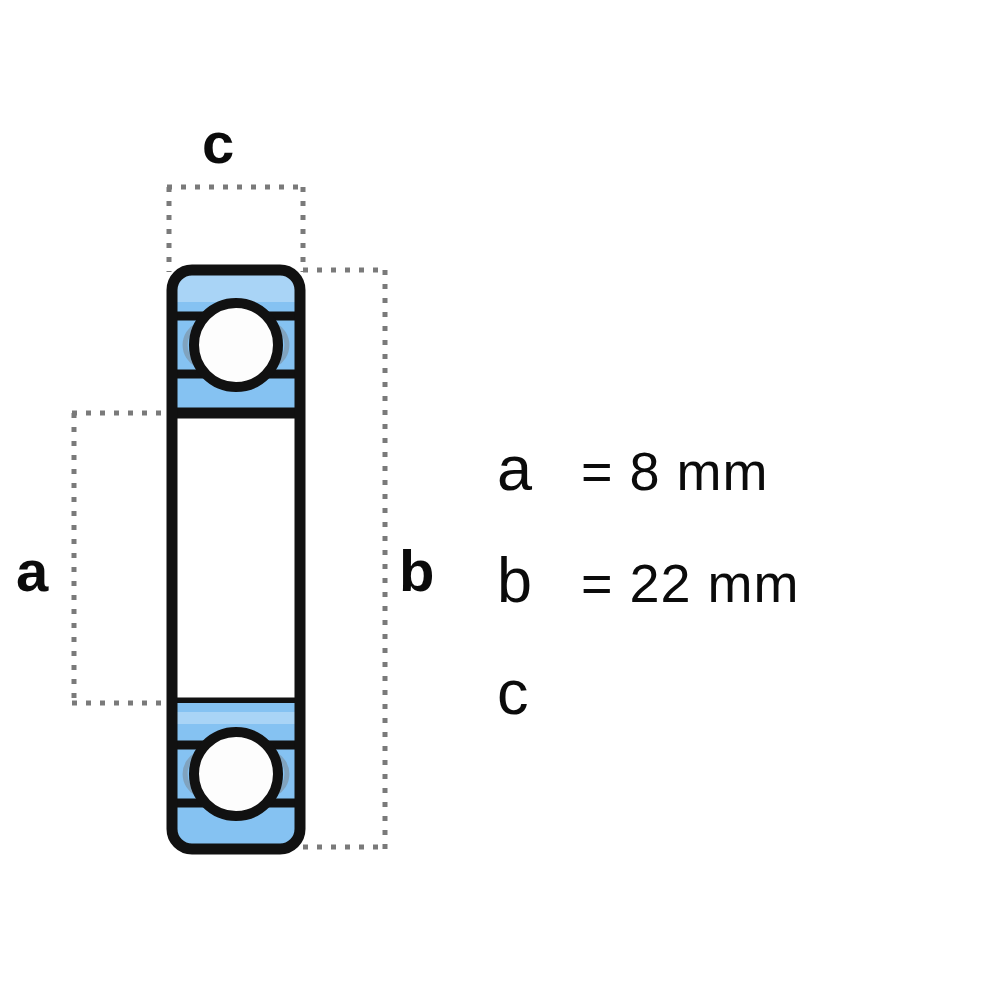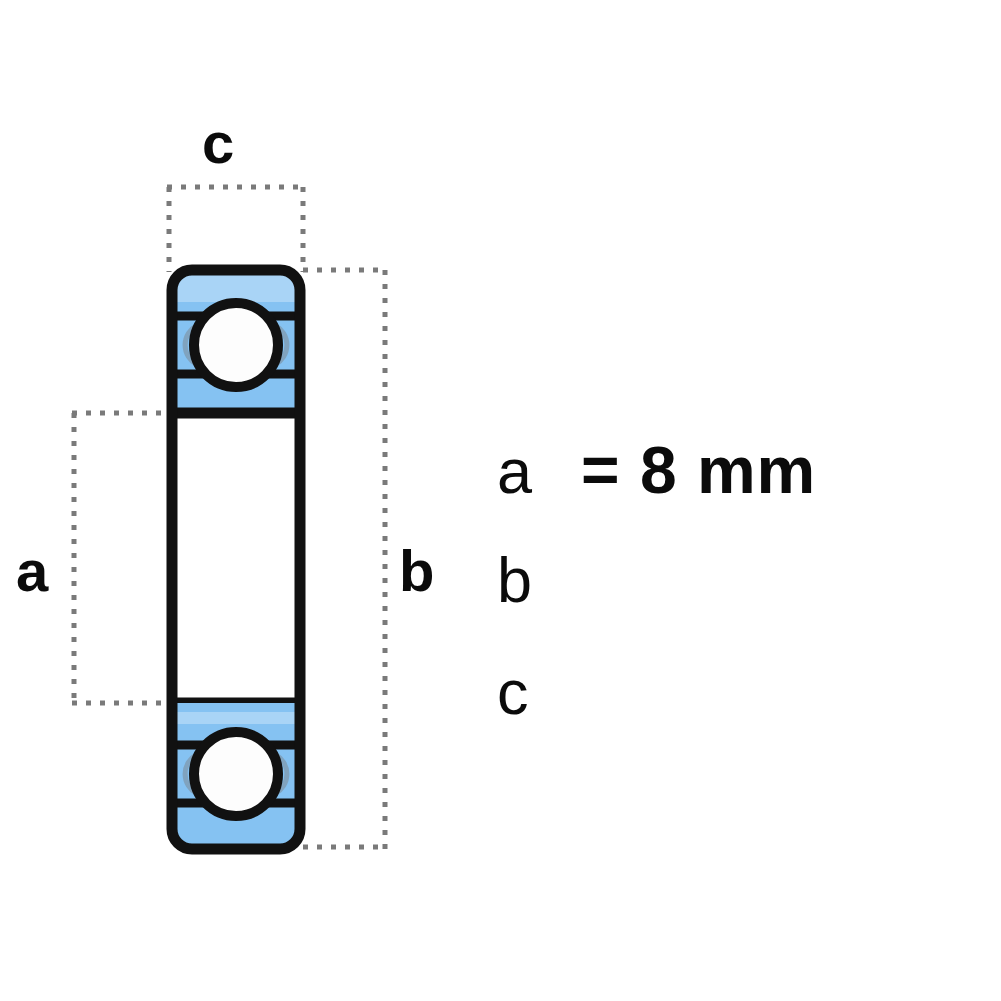--- a/index.html
+++ b/index.html
@@ -57,22 +57,22 @@
     font-family: "Liberation Sans", sans-serif;
     font-weight: 400;
     font-size: 63px;
     color: #0b0b0b;
     width: 84px;
     flex: 0 0 84px;
     text-align: left;
   }
   .legend-value {
     font-family: "Liberation Sans", sans-serif;
-    font-weight: 700;
-    font-size: 66px;
+    font-weight: 400;
+    font-size: 54px;
     color: #0b0b0b;
     letter-spacing: 1px;
   }
 </style>
 </head>
 <body>
 
 <div id="stage">
 
   <svg id="diagram-svg" viewBox="0 0 1001 1001">
@@ -178,20 +178,21 @@
 
   <div id="legend">
 
     <div class="legend-row">
       <span class="legend-letter">a</span>
       <span class="legend-value">=  8 mm</span>
     </div>
 
     <div class="legend-row">
       <span class="legend-letter">b</span>
+      <span class="legend-value">=  22 mm</span>
     </div>
 
     <div class="legend-row">
       <span class="legend-letter">c</span>
     </div>
 
   </div>
 
 </div>
 

